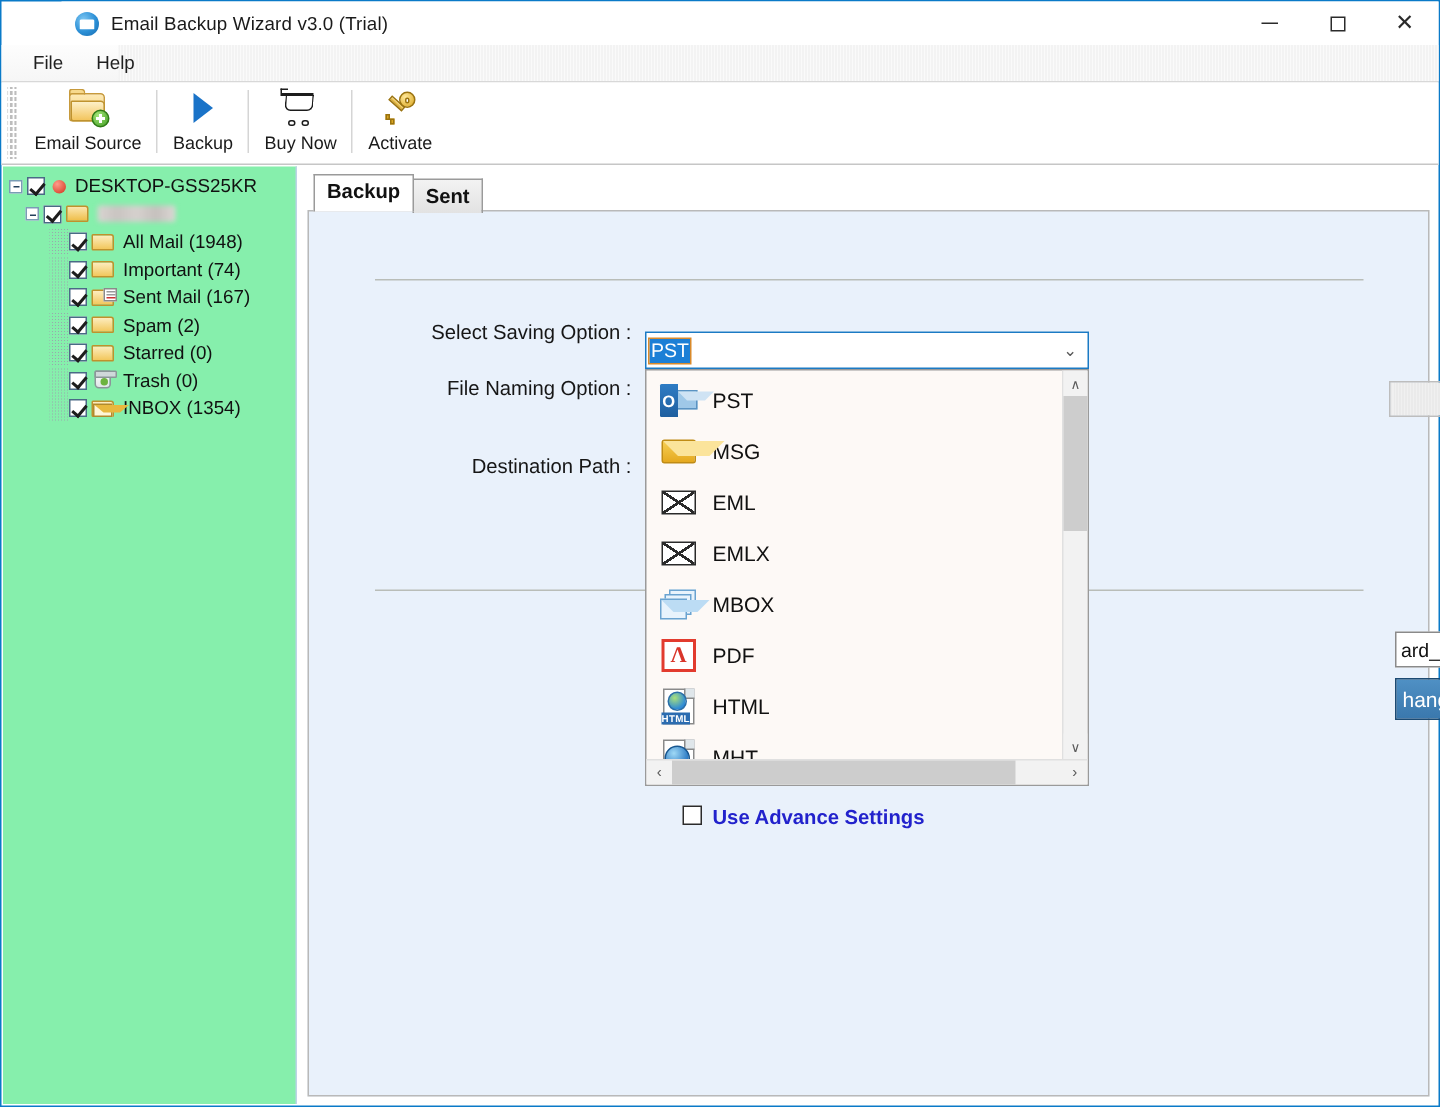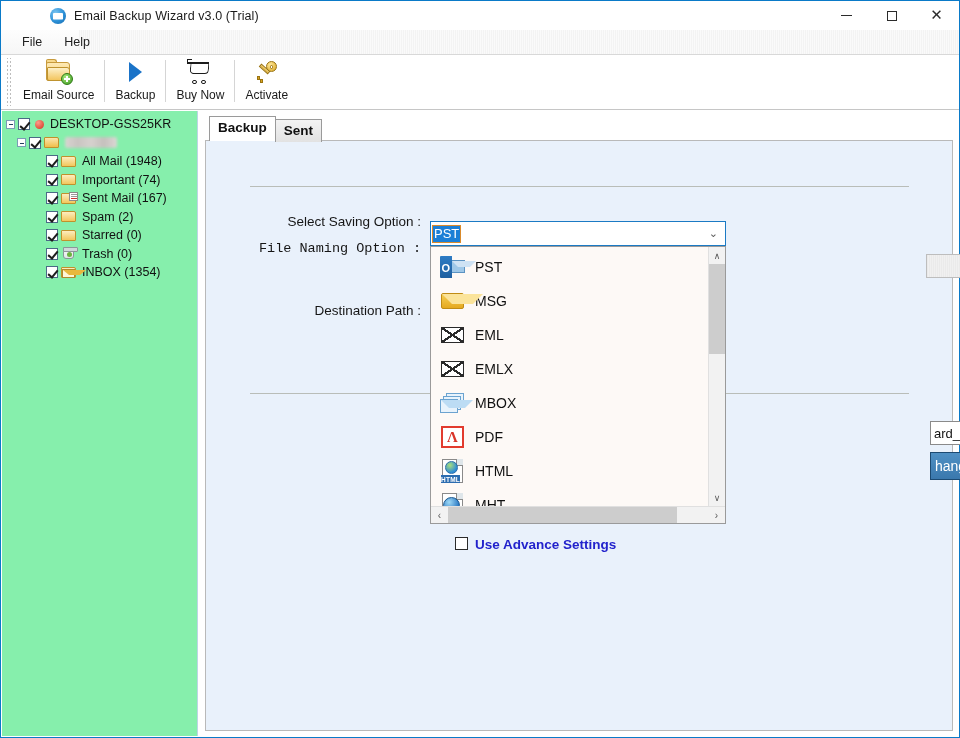--- a/index.html
+++ b/index.html
@@ -554,21 +554,21 @@
         <div class="tab active">Backup</div>
         <div class="tab">Sent</div>
       </div>
 
       <div class="panel">
 
         <div class="hr" style="left:44px; right:43px; top:45px;"></div>
         <div class="hr" style="left:44px; right:43px; top:252px;"></div>
 
         <div class="form-label" style="left:20px; top:73px; width:195px;">Select Saving Option :</div>
-        <div class="form-label" style="left:20px; top:100px; width:195px;font-family:Liberation Mono, monospace;">File Naming Option :</div>
+        <div class="form-label" style="left:20px; top:110px; width:195px;">File Naming Option :</div>
         <div class="form-label" style="left:20px; top:162px; width:195px;">Destination Path :</div>
 
         <div class="combo-disabled">
           <span style="flex:1"></span>
 
         </div>
 
         <div class="dest-input">ard_12-03-2</div>
         <div class="change-btn">hange...</div>
 

